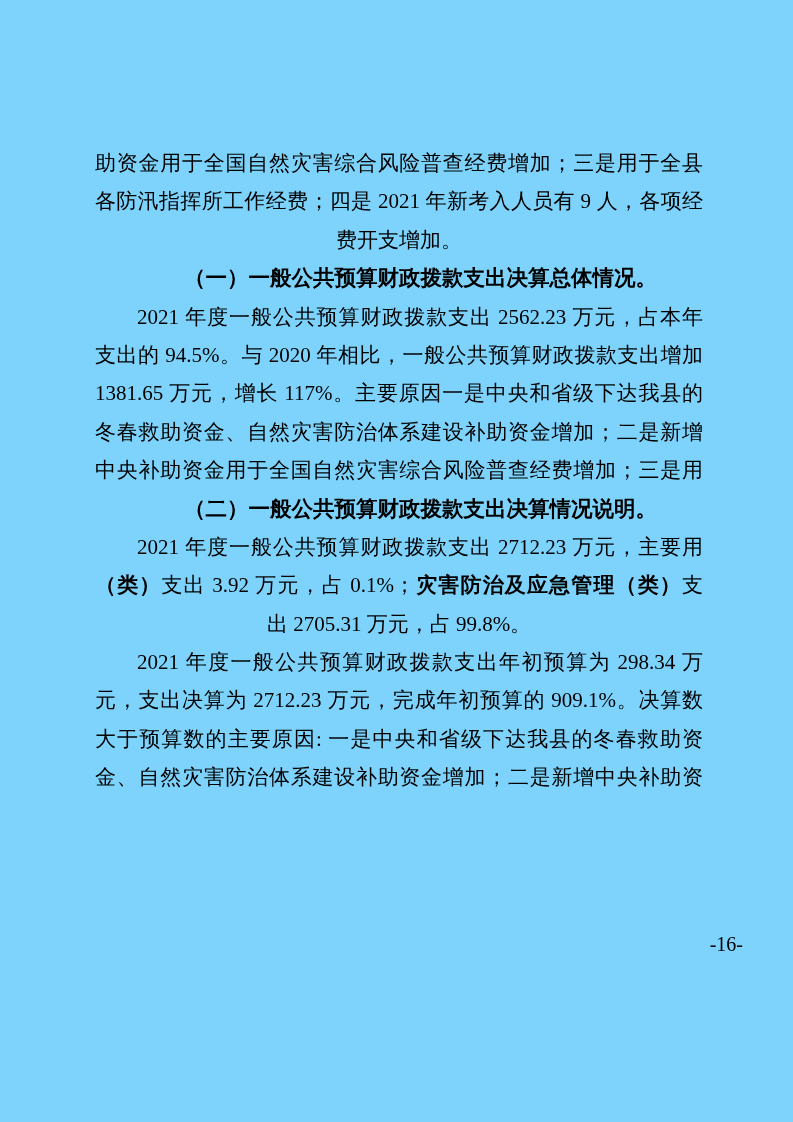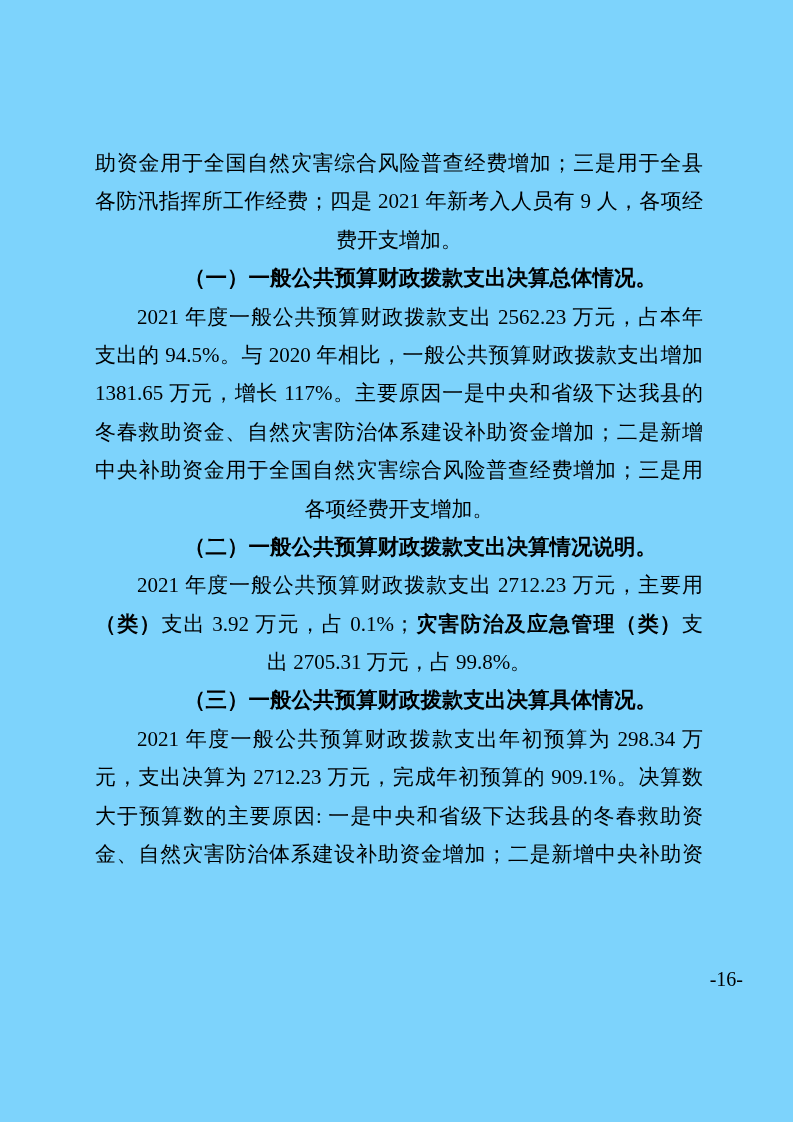--- a/index.html
+++ b/index.html
@@ -41,21 +41,21 @@
     font-family: "Liberation Sans", "DejaVu Sans", sans-serif;
     font-weight: 700;
     font-size: 21.5px;
   }
   .b {
     font-family: "Liberation Sans", "DejaVu Sans", sans-serif;
     font-weight: 700;
   }
   .footer {
     position: absolute;
-    top: 967px;
+    top: 932px;
     right: 98px;
     font-size: 20px;
     line-height: 24px;
     font-family: "Liberation Serif", "DejaVu Serif", serif;
     color: #000000;
   }
 </style>
 </head>
 <body>
 
@@ -63,25 +63,23 @@
   <div class="content">
       <div class="line j"><span>助资金用于全国自然灾害综合风险普查经费增加；三是用于全县</span></div>
       <div class="line j"><span>各防汛指挥所工作经费；四是 2021 年新考入人员有 9 人，各项经</span></div>
       <div class="line"><span>费开支增加。</span></div>
       <div class="line h2 indent"><span>（一）一般公共预算财政拨款支出决算总体情况。</span></div>
       <div class="line indent j"><span>2021 年度一般公共预算财政拨款支出 2562.23 万元，占本年</span></div>
       <div class="line j"><span>支出的 94.5%。与 2020 年相比，一般公共预算财政拨款支出增加</span></div>
       <div class="line j"><span>1381.65 万元，增长 117%。主要原因一是中央和省级下达我县的</span></div>
       <div class="line j"><span>冬春救助资金、自然灾害防治体系建设补助资金增加；二是新增</span></div>
       <div class="line j"><span>中央补助资金用于全国自然灾害综合风险普查经费增加；三是用</span></div>
-      <div class="line"><span>各项经费开支增加。</span></div>
       <div class="line h2 indent"><span>（二）一般公共预算财政拨款支出决算情况说明。</span></div>
       <div class="line indent j"><span>2021 年度一般公共预算财政拨款支出 2712.23 万元，主要用</span></div>
       <div class="line j"><span class="b">（类）</span><span>支出 3.92 万元，占 0.1%；</span><span class="b">灾害防治及应急管理（类）</span><span>支</span></div>
       <div class="line"><span>出 2705.31 万元，占 99.8%。</span></div>
-      <div class="line h2 indent"><span>（三）一般公共预算财政拨款支出决算具体情况。</span></div>
       <div class="line indent j"><span>2021 年度一般公共预算财政拨款支出年初预算为 298.34 万</span></div>
       <div class="line j"><span>元，支出决算为 2712.23 万元，完成年初预算的 909.1%。决算数</span></div>
       <div class="line j"><span>大于预算数的主要原因: 一是中央和省级下达我县的冬春救助资</span></div>
       <div class="line j"><span>金、自然灾害防治体系建设补助资金增加；二是新增中央补助资</span></div>
     </div>
   <div class="footer">-16-</div>
 </div>
 
 </body></html>

